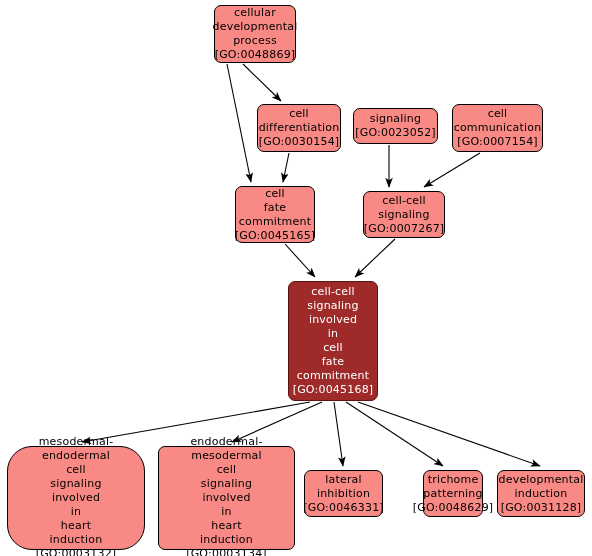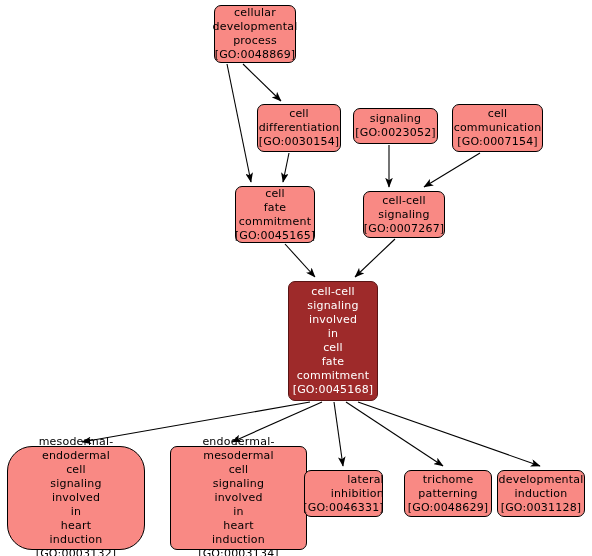--- a/index.html
+++ b/index.html
@@ -105,31 +105,31 @@
 commitment
 [GO:0045168]</span></div>
       <div class="go-node" style="left: 7px; top: 446px; width: 138px; height: 104px; border-radius: 25px;"><span class="node-label">mesodermal-endodermal
 cell
 signaling
 involved
 in
 heart
 induction
 [GO:0003132]</span></div>
-      <div class="go-node" style="left: 158px; top: 446px; width: 137px; height: 104px; margin-left: 12px;"><span class="node-label">endodermal-mesodermal
+      <div class="go-node" style="left: 158px; top: 446px; width: 137px; height: 104px;"><span class="node-label">endodermal-mesodermal
 cell
 signaling
 involved
 in
 heart
 induction
 [GO:0003134]</span></div>
-      <div class="go-node" style="left: 304px; top: 470px; width: 79px; height: 47px; text-align: right;"><span class="node-label">lateral
+      <div class="go-node" style="left: 304px; top: 470px; width: 79px; height: 47px;"><span class="node-label">lateral
 inhibition
 [GO:0046331]</span></div>
-      <div class="go-node" style="left: 404px; top: 470px; width: 88px; height: 47px;"><span class="node-label">trichome
+      <div class="go-node" style="left: 423px; top: 470px; width: 60px; height: 47px;"><span class="node-label">trichome
 patterning
 [GO:0048629]</span></div>
       <div class="go-node" style="left: 497px; top: 470px; width: 88px; height: 47px;"><span class="node-label">developmental
 induction
 [GO:0031128]</span></div>
     </div>
 </div>
 
 </body></html>

